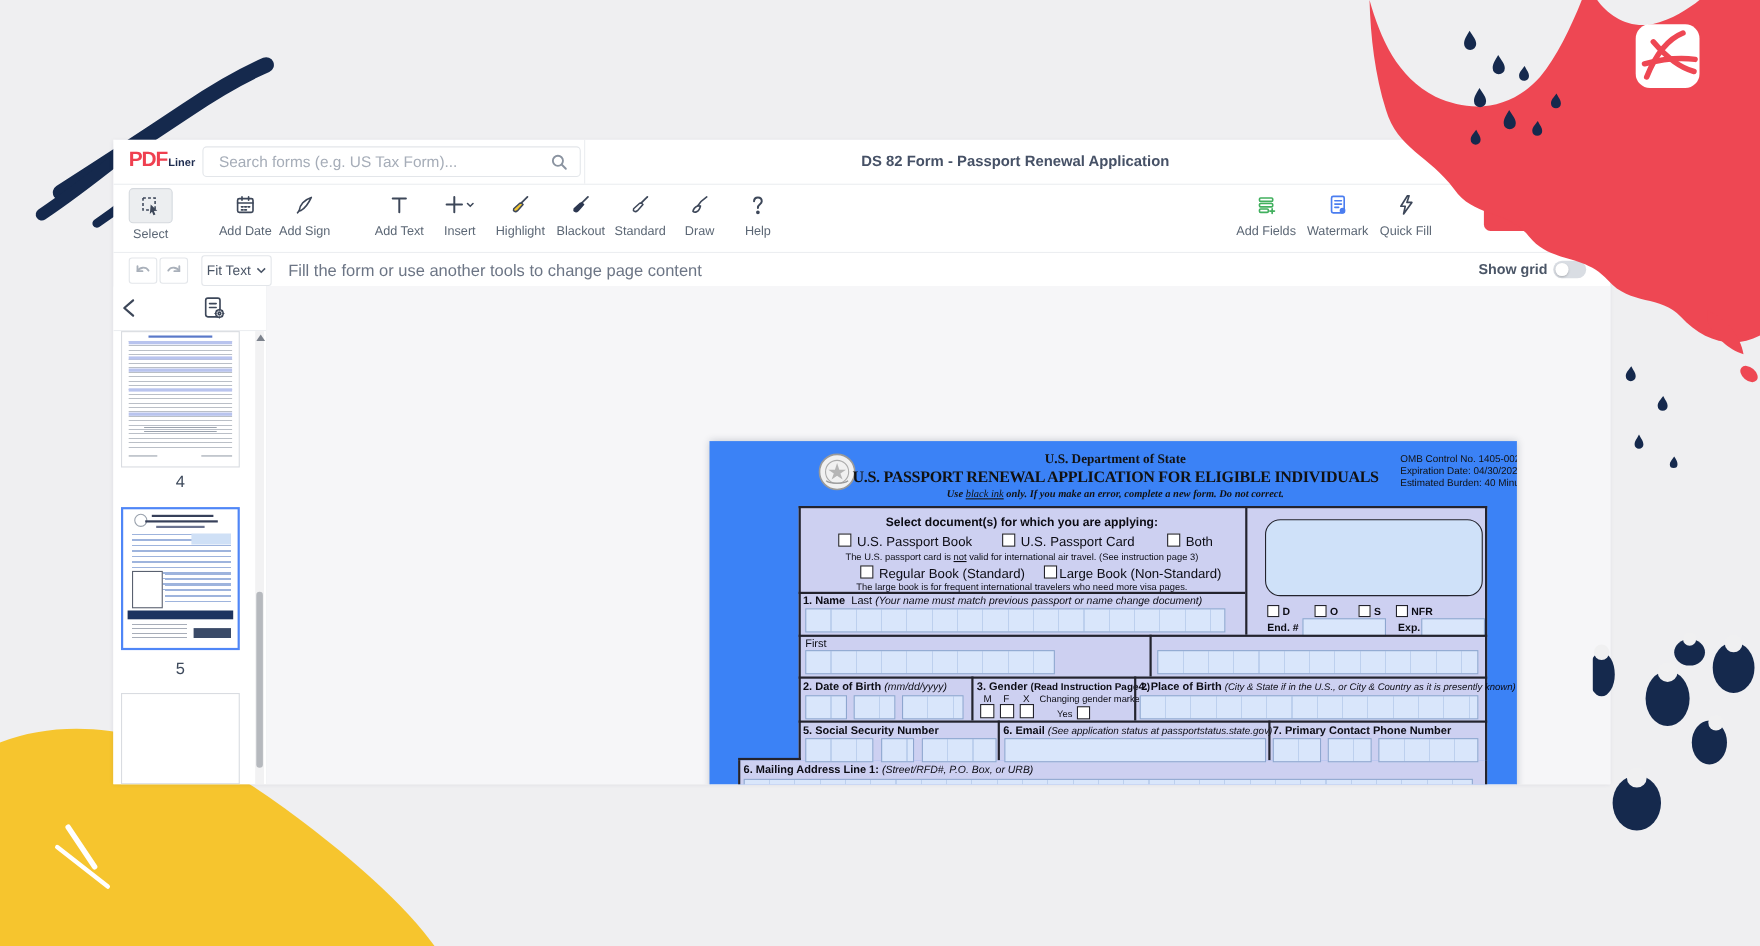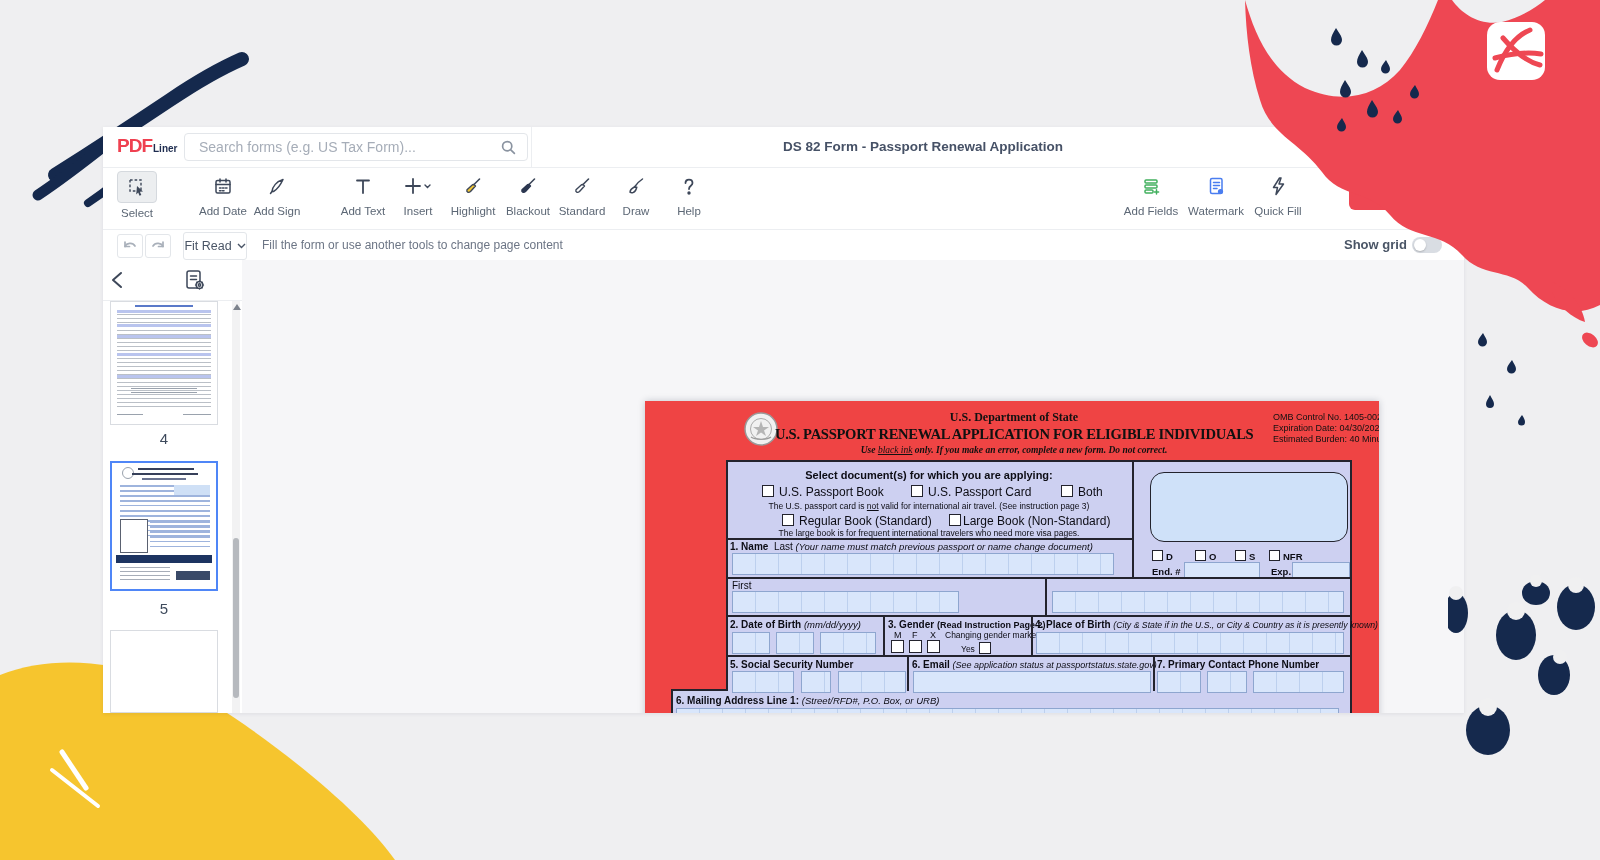--- a/index.html
+++ b/index.html
@@ -23,37 +23,37 @@
   .ibox{width:38px;height:30px;margin:0 auto;display:flex;align-items:center;justify-content:center;border-radius:4px;}
   .ibox.active{background:#eceef0;border:1px solid #d5d9de;}
   .tlabel{margin-top:4px;font-size:11.5px;color:#5c6775;}
   .done{position:absolute;left:1246px;top:5px;width:108px;height:38px;background:#ee4753;border-radius:6px;
         color:#fff;font-weight:700;font-size:15px;border:none;cursor:pointer;}
   .subbar{position:absolute;left:0;top:102px;width:100%;height:31px;border-bottom:1px solid #eceef1;}
   .sqbtn{position:absolute;top:5px;width:24px;height:22px;border:1px solid #e3e6ea;border-radius:3px;
          display:flex;align-items:center;justify-content:center;cursor:pointer;}
   .fitw{position:absolute;left:80px;top:3px;width:62px;height:26px;border:1px solid #e3e6ea;border-radius:3px;
         font-size:12.5px;color:#4a5566;display:flex;align-items:center;justify-content:center;gap:5px;cursor:pointer;}
-  .hint{position:absolute;left:159px;top:9px;font-size:12px;color:#6c7585;}
+  .hint{position:absolute;left:159px;top:9px;font-size:15px;color:#6c7585;}
   .showgrid{position:absolute;left:1241px;top:8px;font-size:13px;color:#4a5566;font-weight:600;}
   .toggle{position:absolute;left:1309px;top:8px;width:30px;height:16px;background:#d9dde3;border-radius:8px;cursor:pointer;}
   .knob{position:absolute;left:2px;top:2px;width:12px;height:12px;border-radius:50%;background:#fff;box-shadow:0 1px 2px rgba(0,0,0,.2);}
   
   .sidebar{position:absolute;left:0;top:133px;width:139px;height:453px;background:#fff;border-right:1px solid #e6e8ec;}
   .sbhead{position:absolute;left:0;top:0;width:100%;height:40px;border-bottom:1px solid #eceef1;}
   .thumb{position:absolute;left:7px;width:108px;background:#fff;border:1px solid #d9dce1;box-sizing:border-box;overflow:hidden;cursor:pointer;}
   .thumb.sel{border:2px solid #4f86f7;}
   .pageno{position:absolute;left:0;width:122px;text-align:center;font-size:15px;color:#3e4a5c;}
   .sbtrack{position:absolute;left:129px;top:41px;width:8px;height:412px;background:#f2f2f3;}
   .sbthumb{position:absolute;left:130px;top:278px;width:6px;height:160px;background:#b6b9be;border-radius:3px;cursor:pointer;}
   .textlines{position:absolute;background-image:repeating-linear-gradient(180deg,#aeb4bd 0 1px,transparent 1px 4px);opacity:.85;}
   .bluebar{position:absolute;background:#b9c4ee;height:3px;}
   
   .canvas{position:absolute;left:139px;top:133px;width:1222px;height:453px;background:#f6f6f8;}
-  .page{position:absolute;left:403px;top:141px;width:734px;height:445px;background:#ef4444;
+  .page{position:absolute;left:403px;top:141px;width:734px;height:445px;background:#3b82f6;
         box-shadow:0 0 7px rgba(20,30,60,.22);overflow:hidden;color:#111;}
   .serif{font-family:"Liberation Serif",serif;}
   .fbg{position:absolute;background:#cdd0f1;box-sizing:border-box;}
   .fld{position:absolute;background:#d9e6fb;border:1px solid #8ea6cf;box-sizing:border-box;}
   .comb{background-image:repeating-linear-gradient(90deg,transparent 0 22px,#bdd0ee 22px 23px);}
   .cb{position:absolute;width:12px;height:12px;background:#fff;border:1.5px solid #23232d;box-sizing:border-box;}
   .hline{position:absolute;background:#23232d;height:1.5px;}
   .vline{position:absolute;background:#23232d;width:1.5px;}
   .flab{position:absolute;font-weight:700;font-size:10px;color:#0c0c14;white-space:nowrap;}
   .fopt{position:absolute;font-size:12px;color:#0c0c14;white-space:nowrap;}
@@ -259,21 +259,21 @@
             <path d="M3 7.5 C4.5 4 10.5 2.8 13 7"></path>
         </svg>
       </div>
       <div class="sqbtn" style="left:42px;">
         <svg width="16" height="14" viewBox="0 0 16 14" fill="none" stroke="#a9b0ba" stroke-width="1.7" stroke-linecap="round" stroke-linejoin="round">
           <path d="M13 3 V7.5 H8.5"></path>
             <path d="M13 7.5 C11.5 4 5.5 2.8 3 7"></path>
         </svg>
       </div>
       <div class="fitw">
-        <span>Fit Read</span>
+        <span>Fit Text</span>
         <svg width="9" height="6" viewBox="0 0 9 6" fill="none" stroke="#4a5566" stroke-width="1.4">
             <path d="M1 1 L4.5 4.5 L8 1"></path>
           </svg>
       </div>
       <div class="hint">Fill the form or use another tools to change page content</div>
       <div class="showgrid">Show grid</div>
       <div class="toggle">
           <div class="knob"></div>
         </div>
     </div>

